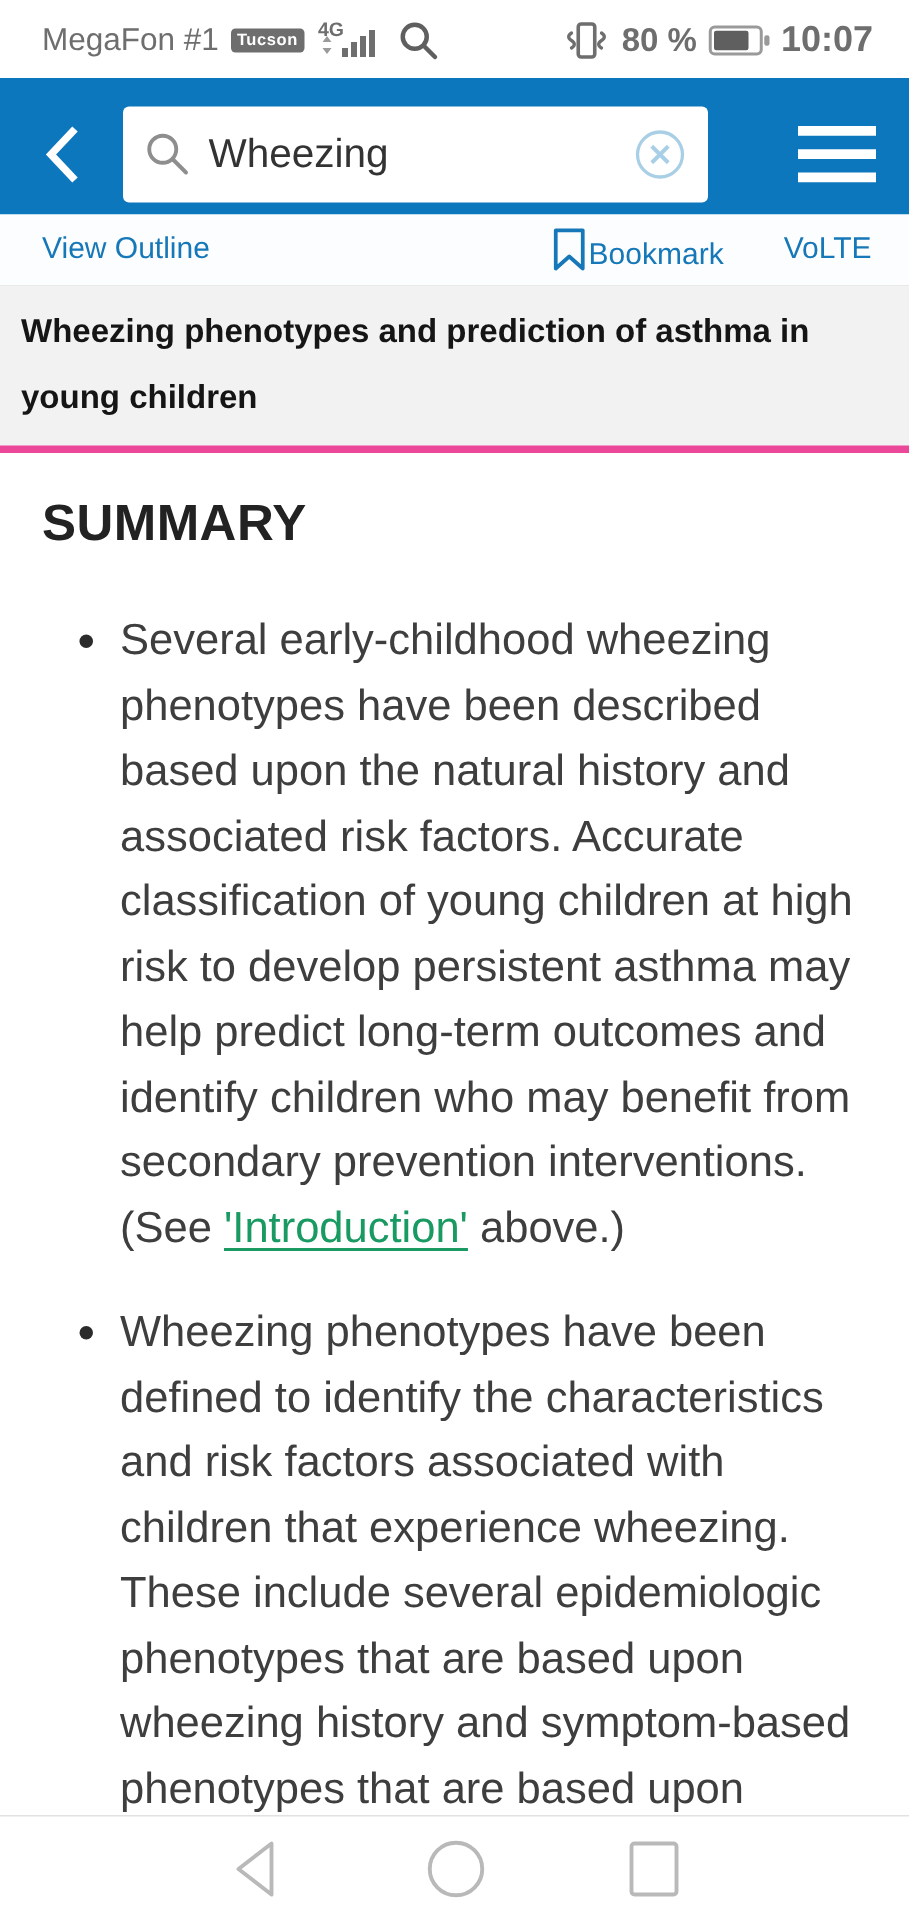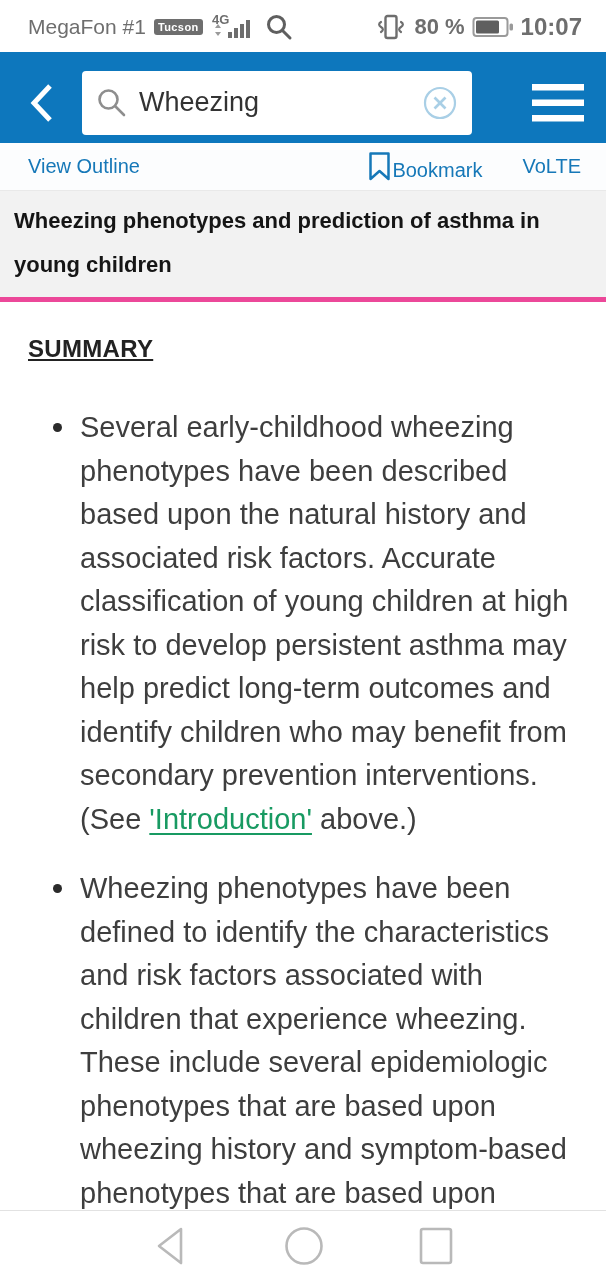--- a/index.html
+++ b/index.html
@@ -47,21 +47,21 @@
   .toolbar-right { display:flex; align-items:center; gap:40px; }
   .bookmark-button { display:flex; align-items:flex-end; }
   
   .article-title {
     background:var(--title-bg,#f2f2f2); border-bottom:5px solid #ec4899;
     padding:8px 34px 10px 14px; font-size:22px; font-weight:bold; line-height:44px;
     color:#151515;
   }
   
   .content { padding:0 34px 0 28px; color:#3e3e3e; }
-  .content h1 { font-size:24px; line-height:40px; color:#222; margin:27px 0 15px; letter-spacing:.3px;text-decoration:underline; }
+  .content h1 { font-size:34px; line-height:40px; color:#222; margin:27px 0 15px; letter-spacing:.3px; }
   .content ul { list-style:none; margin:37px 0 0; }
   .content li {
     position:relative; padding-left:52px; font-size:29px; line-height:43.5px;
   }
   .content li + li { margin-top:26px; }
   .content li::before {
     content:""; position:absolute; left:25px; top:17px; width:9px; height:9px;
     border-radius:50%; background:#2b2b2b;
   }
   .green-link { color:var(--link-green,#189a62); text-decoration:underline; text-underline-offset:4px; cursor:pointer; }

